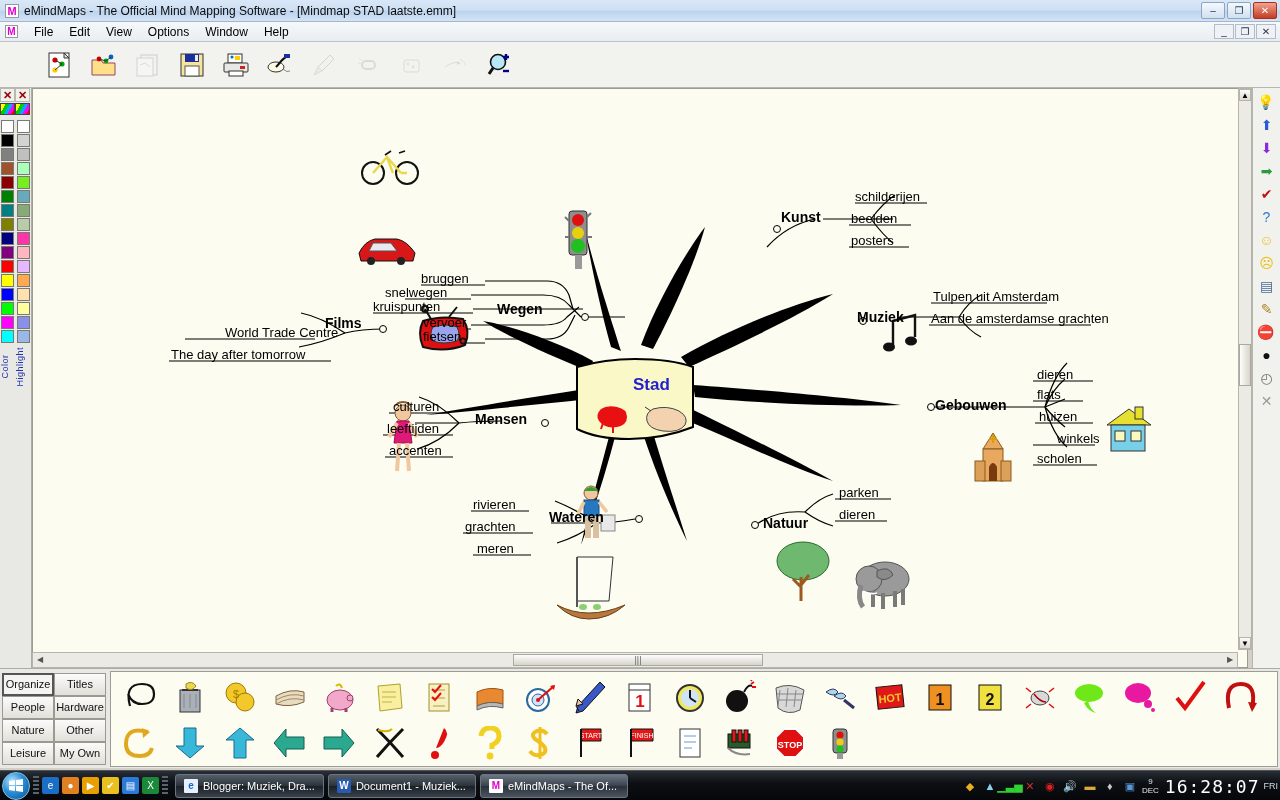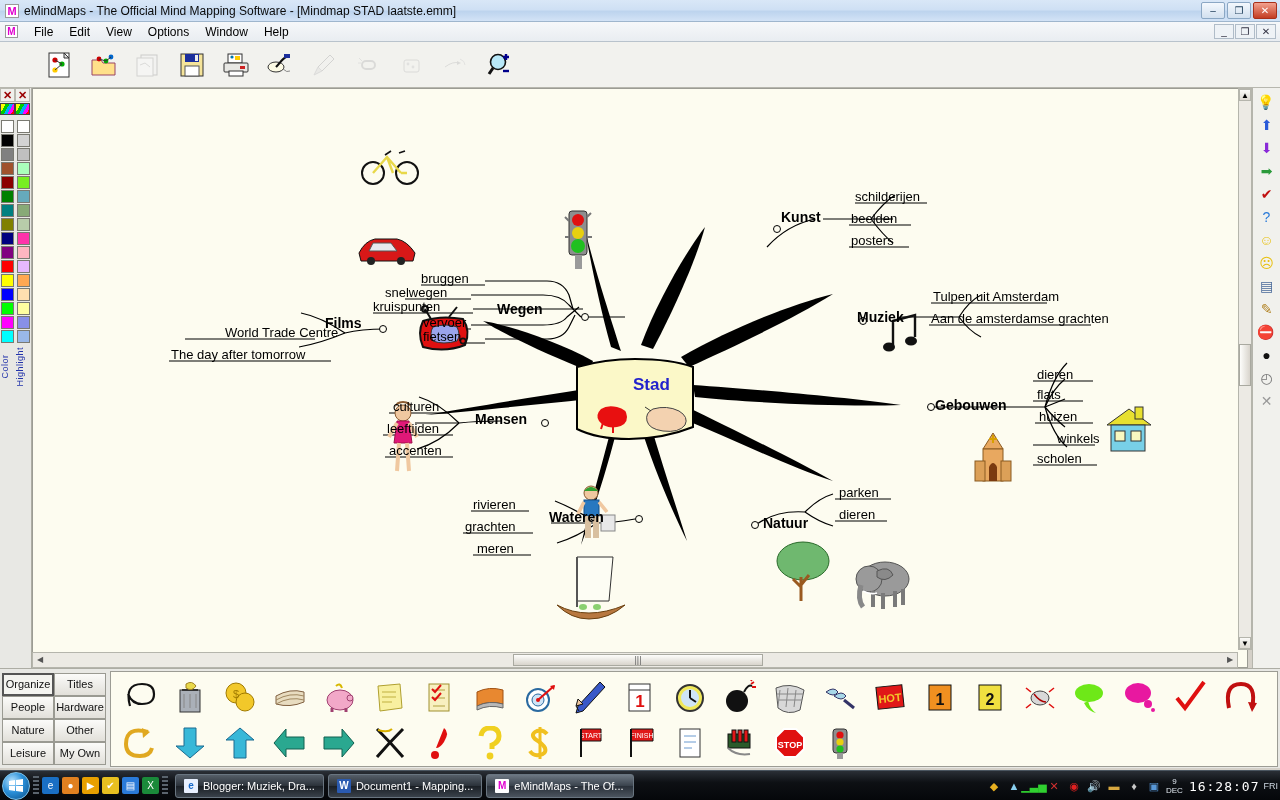--- a/index.html
+++ b/index.html
@@ -166,21 +166,21 @@
   .task {
     height:24px; min-width:148px; padding:0 8px; display:flex; align-items:center; gap:5px;
     background:linear-gradient(180deg,#555e68 0%,#2c333b 48%,#1b2026 52%,#39414a 100%);
     border:1px solid #697580; border-radius:3px; color:#fff; font-size:11px;
     white-space:nowrap; overflow:hidden;
   }
   .task .ti { width:14px; height:14px; display:flex; align-items:center; justify-content:center;
               font-size:10px; font-weight:bold; background:#fff; color:#e000d0; border-radius:1px; }
   .tray { position:absolute; right:2px; top:0; height:30px; display:flex; align-items:center; gap:4px; }
   .tray .ti2 { width:16px; height:16px; display:flex; align-items:center; justify-content:center; font-size:11px; }
-  .clock { color:#fff; font-size:13px; letter-spacing:1px; font-family:"DejaVu Sans Mono", monospace; }
+  .clock { color:#fff; font-size:18px; letter-spacing:1px; font-family:"DejaVu Sans Mono", monospace; }
   .datebox { color:#dfe6ee; font-size:8px; text-align:center; line-height:9px; margin-right:2px; }
   .dow { color:#cfd8e2; font-size:9px; }
 </style>
 </head>
 <body>
 
 <div class="app">
 
   <div class="titlebar">
     <div class="title-icon">M</div>
@@ -929,21 +929,21 @@
         <div class="qli" style="background: rgb(26, 138, 58);">X</div>
       </div>
     <div class="grip"></div>
     <div class="tasks">
       <div class="task">
         <span class="ti" style="background:#e8f0ff;color:#1668c8;">e</span>
         <span>Blogger: Muziek, Dra...</span>
       </div>
       <div class="task">
         <span class="ti" style="background:#2a5ab0;color:#fff;">W</span>
-        <span>Document1 - Mapping...</span>
+        <span>Document1 - Muziek...</span>
       </div>
       <div class="task" style="background:linear-gradient(180deg,#6d7782 0%,#3b444e 48%,#2a313a 52%,#4b545e 100%);">
         <span class="ti">M</span>
         <span>eMindMaps - The Of...</span>
       </div>
     </div>
     <div class="tray">
       <div class="ti2" style="color:#e8b020;">◆</div>
       <div class="ti2" style="color:#8ad0f0;">▲</div>
       <div class="ti2" style="color:#30d030;">▁▃▅</div>

